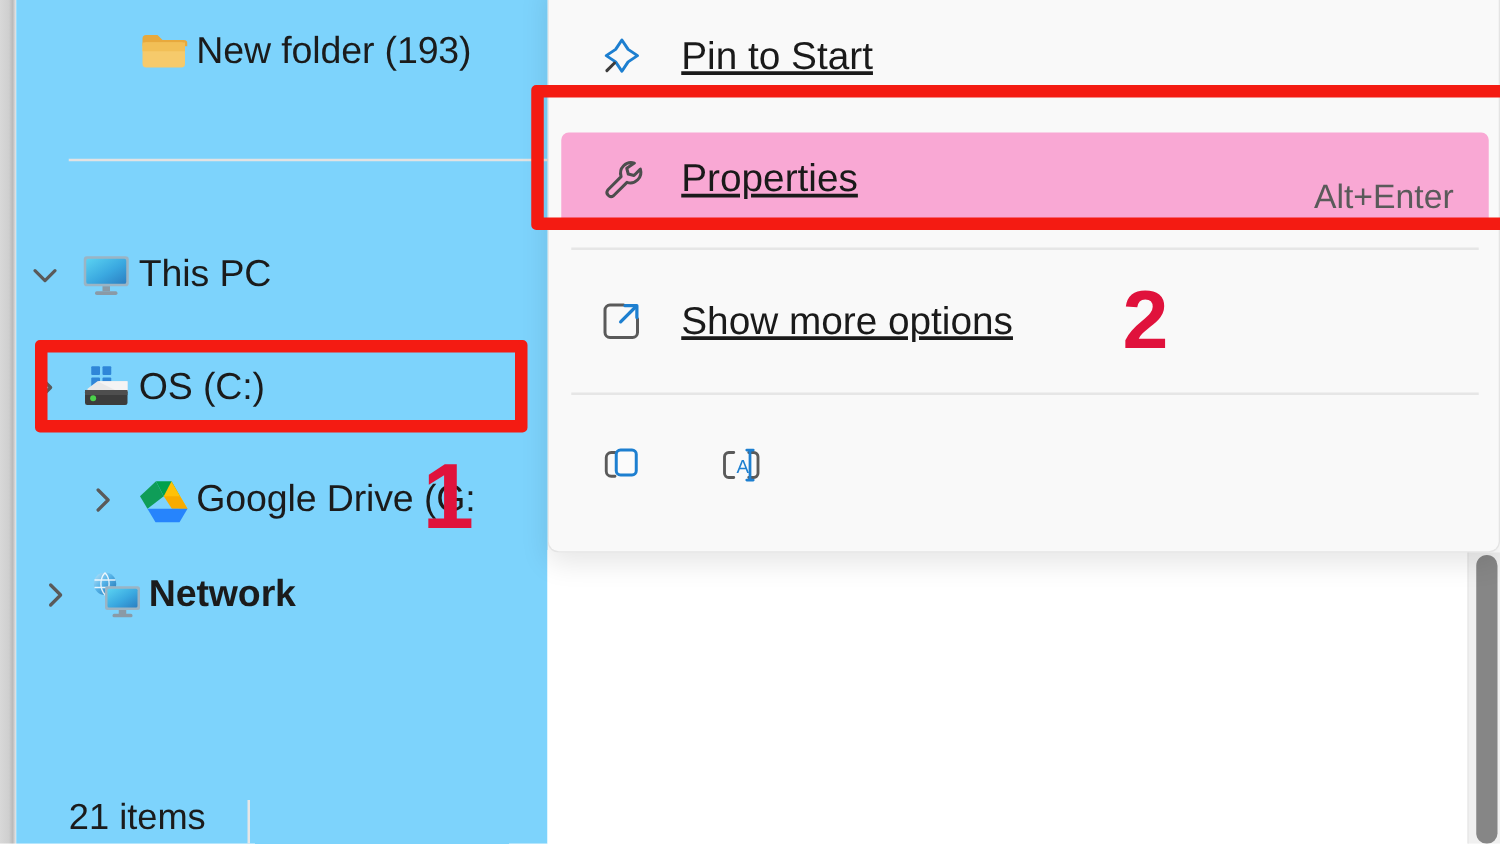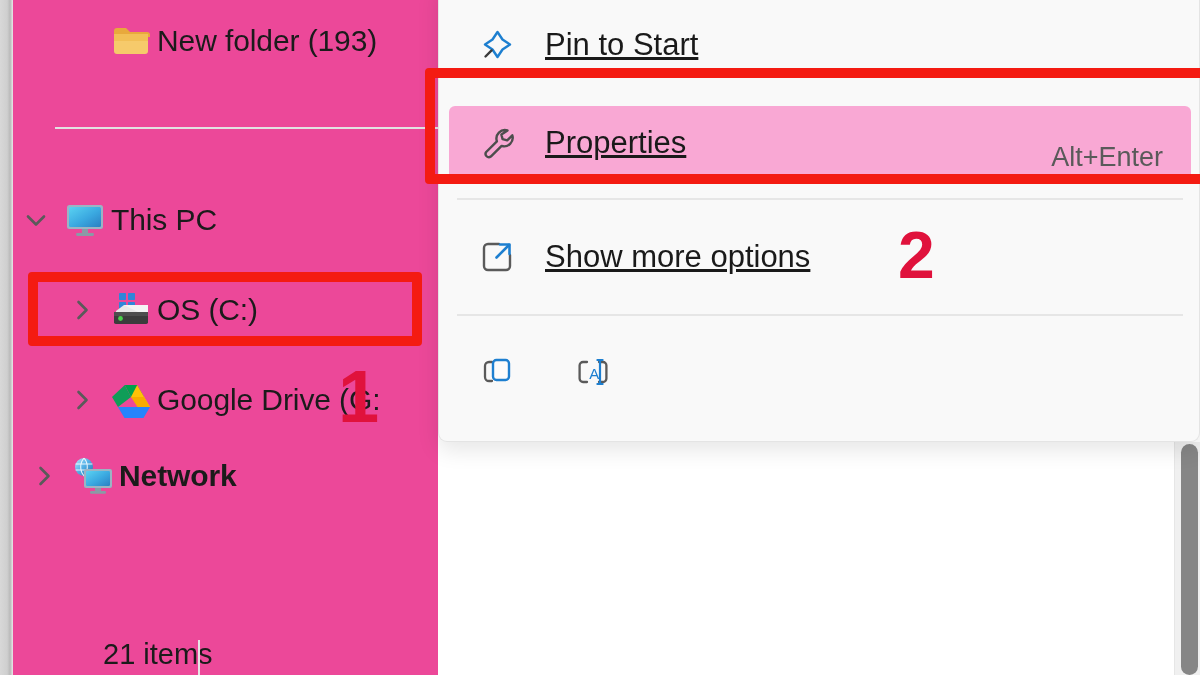--- a/index.html
+++ b/index.html
@@ -19,21 +19,21 @@
   .edge-strip {
     position: absolute; left: 0; top: 0;
     width: 13px; height: 675px;
     background: linear-gradient(to right,#d8d8d8 0%,#cfcfcf 55%,#b9b9b9 78%,#e9e9e9 100%);
   }
 
   
   .nav-pane {
     position: absolute; left: 13px; top: 0;
     width: 425px; height: 675px;
-    background: #ec4899;
+    background: #7dd3fc;
   }
   .nav-row {
     position: absolute;
     left: 0;
     height: 56px;
     display: flex;
     align-items: center;
     white-space: nowrap;
   }
   .chev {
@@ -60,21 +60,20 @@
     width: 396px; height: 2px;
     background: #e2e2e2;
   }
 
   
   .status-items {
     position: absolute;
     left: 55px; top: 638px;
     font-size: 29px;
     color: #1b1b1b;
-    margin-left: 48px;
   }
   .status-sep {
     position: absolute;
     left: 198px; top: 640px;
     width: 2px; height: 35px;
     background: #e6e6e6;
   }
 
   
   .ctx-menu {
@@ -215,21 +214,21 @@
           </defs>
           <rect x="2" y="3" width="36" height="24" rx="2.5" fill="#9bb4c4"></rect>
           <rect x="4" y="5" width="32" height="20" rx="1.5" fill="url(#mon)"></rect>
           <rect x="17" y="27" width="6" height="4" fill="#8a9aa6"></rect>
           <rect x="11" y="31" width="18" height="3" rx="1.4" fill="#8a9aa6"></rect>
         </svg>
       </div>
       <span class="nav-label">This PC</span>
     </div>
 
-    <div class="nav-row" style="top:282px; padding-left:46px;">
+    <div class="nav-row" style="top:282px; ">
       <div class="chev">
         <svg width="26" height="26" viewBox="0 0 26 26">
           <path d="M9.5 5 L17.5 13 L9.5 21" stroke="#5a5a5a" stroke-width="2.6" fill="none" stroke-linecap="round" stroke-linejoin="round"></path>
         </svg>
       </div>
       <div class="nav-icon">
         <svg width="42" height="38" viewBox="0 0 42 38">
           <g fill="#2f86d8">
             <rect x="9" y="2" width="7" height="7" rx="0.8"></rect>
             <rect x="18" y="2" width="7" height="7" rx="0.8"></rect>

